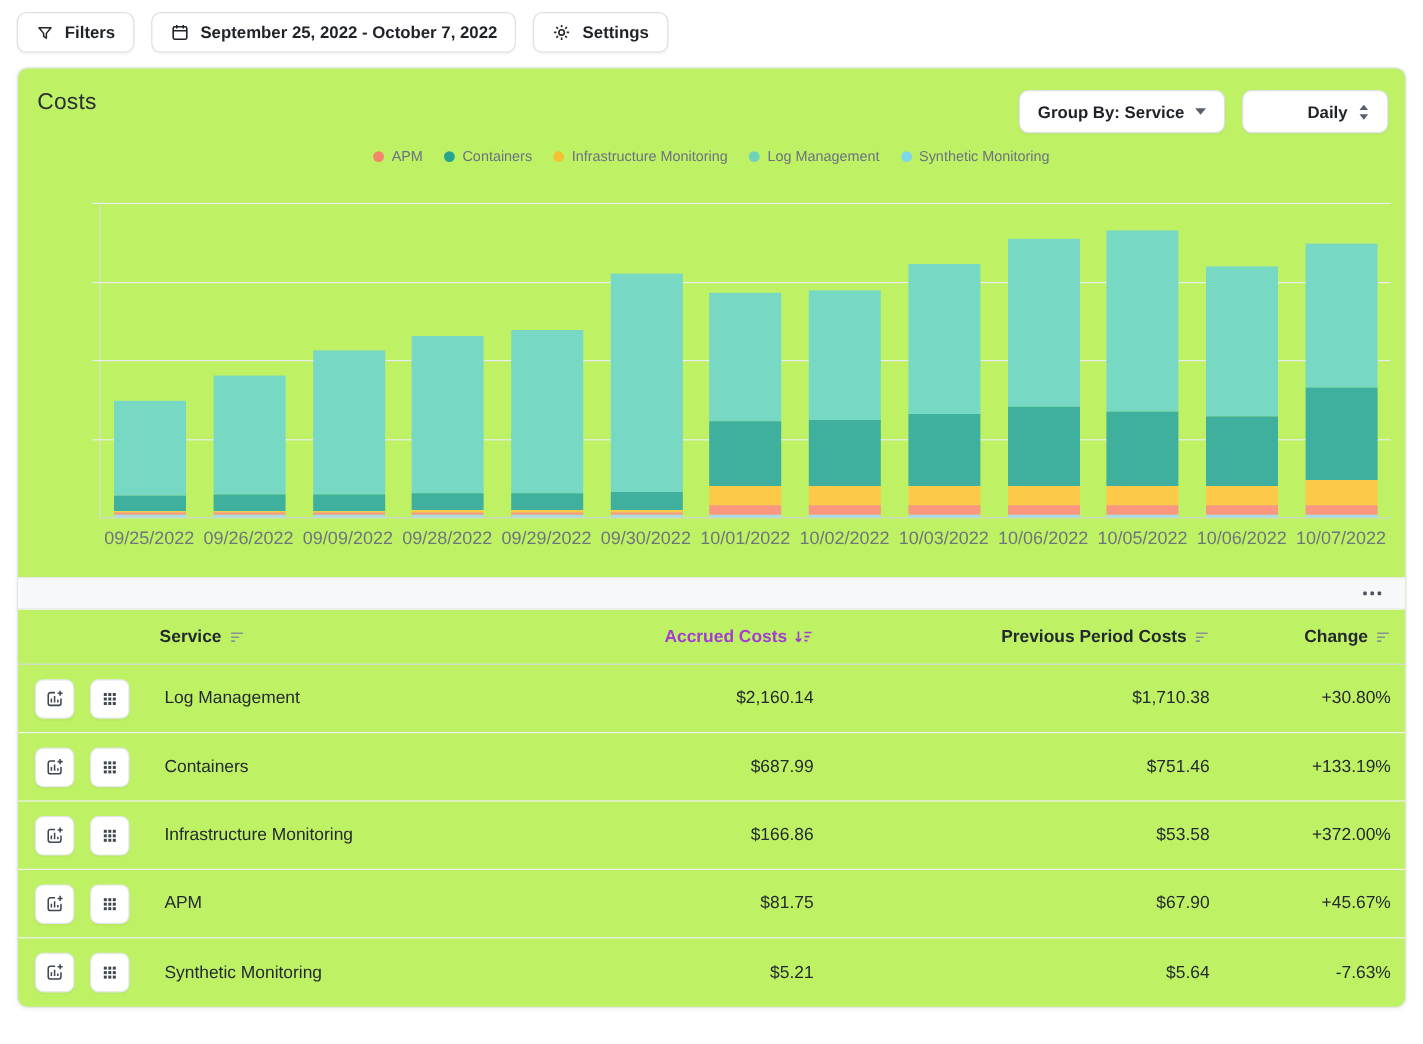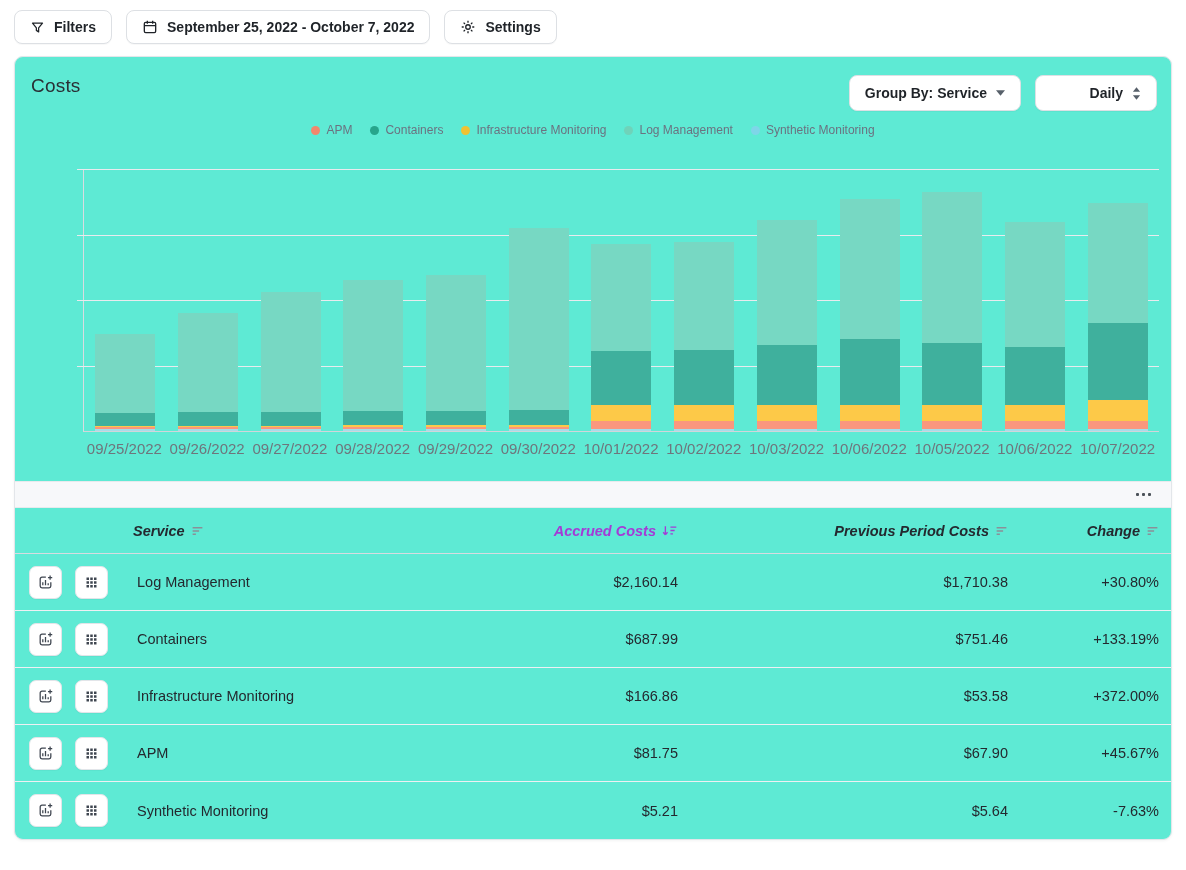--- a/index.html
+++ b/index.html
@@ -18,21 +18,21 @@
     background:#fff; border:1px solid #dde0e4; border-radius:8px;
     font-family:inherit; font-size:14px; font-weight:600; color:#1f2328;
     cursor:pointer; box-shadow:0 1px 1px rgba(27,31,36,.03);
     white-space:nowrap;
   }
   .btn svg { flex:0 0 auto; }
   
   .card {
     margin:4px 14px 0; border:1px solid #e3e6ea; border-radius:9px;
     box-shadow:0 1px 3px rgba(27,31,36,.05);
-    background:#5eead4; overflow:hidden;
+    background:#bef264; overflow:hidden;
   }
   .card-header { display:flex; justify-content:space-between; align-items:flex-start; padding:18px 14px 0 16px; }
   .card-title { font-size:19px; font-weight:500; color:#2a2f35; letter-spacing:.2px; }
   .card-controls { display:flex; gap:14px; }
   .card-controls .btn { height:36px; font-weight:600; }
   .select-btn { justify-content:flex-end; min-width:122px; }
   .caret { color:#57606a; }
   
   .legend { display:flex; justify-content:center; align-items:center; gap:18px; padding:12px 0 2px; }
   .legend-item { display:flex; align-items:center; gap:6px; font-size:12px; color:#6b7280; }
@@ -57,21 +57,21 @@
     display:flex; justify-content:flex-end; align-items:center; padding-right:16px;
   }
   .more-btn { display:flex; gap:3px; align-items:center; background:none; border:none; cursor:pointer; padding:4px; }
   .more-btn i { width:3px; height:3px; background:#4b5259; border-radius:1px; display:block; }
   
   .trow {
     display:grid;
     grid-template-columns:118px minmax(0,1fr) 220px 330px 151px;
     align-items:center; padding-right:12px;
   }
-  .thead { height:46px; font-size:14.5px; font-weight:600; border-bottom:1px solid #d8dbe0;font-style:italic; }
+  .thead { height:46px; font-size:14.5px; font-weight:600; border-bottom:1px solid #d8dbe0; }
   .th { display:inline-flex; align-items:center; gap:6px; }
   .th.num { justify-content:flex-end; }
   .sort-icon { color:#8a9097; display:inline-flex; }
   .th-accrued { color:#a43bd6; }
   .th-accrued .sort-icon { color:#a43bd6; }
   .trow.data { height:57px; border-bottom:1px solid #eef0f3; font-size:14.5px; }
   .row-actions { display:flex; gap:13px; padding-left:14px; }
   .icon-btn {
     width:33px; height:33px; border:1px solid #e2e5e9; border-radius:7px;
     background:#fff; color:#3f4650; cursor:pointer;
@@ -282,21 +282,21 @@
               <div class="seg" style="height: 21.04px; background: rgb(253, 201, 72);"></div>
               <div class="seg" style="height: 76.27px; background: rgb(63, 176, 157);"></div>
               <div class="seg" style="height: 120.23px; background: rgb(119, 216, 195);"></div>
             </div>
           </div>
         </div>
     </div>
     <div class="x-labels" id="xlabels">
         <div class="x-label">09/25/2022</div>
         <div class="x-label">09/26/2022</div>
-        <div class="x-label">09/27/2022</div>
+        <div class="x-label">09/09/2022</div>
         <div class="x-label">09/28/2022</div>
         <div class="x-label">09/29/2022</div>
         <div class="x-label">09/30/2022</div>
         <div class="x-label">10/01/2022</div>
         <div class="x-label">10/02/2022</div>
         <div class="x-label">10/03/2022</div>
         <div class="x-label">10/06/2022</div>
         <div class="x-label">10/05/2022</div>
         <div class="x-label">10/06/2022</div>
         <div class="x-label">10/07/2022</div>

